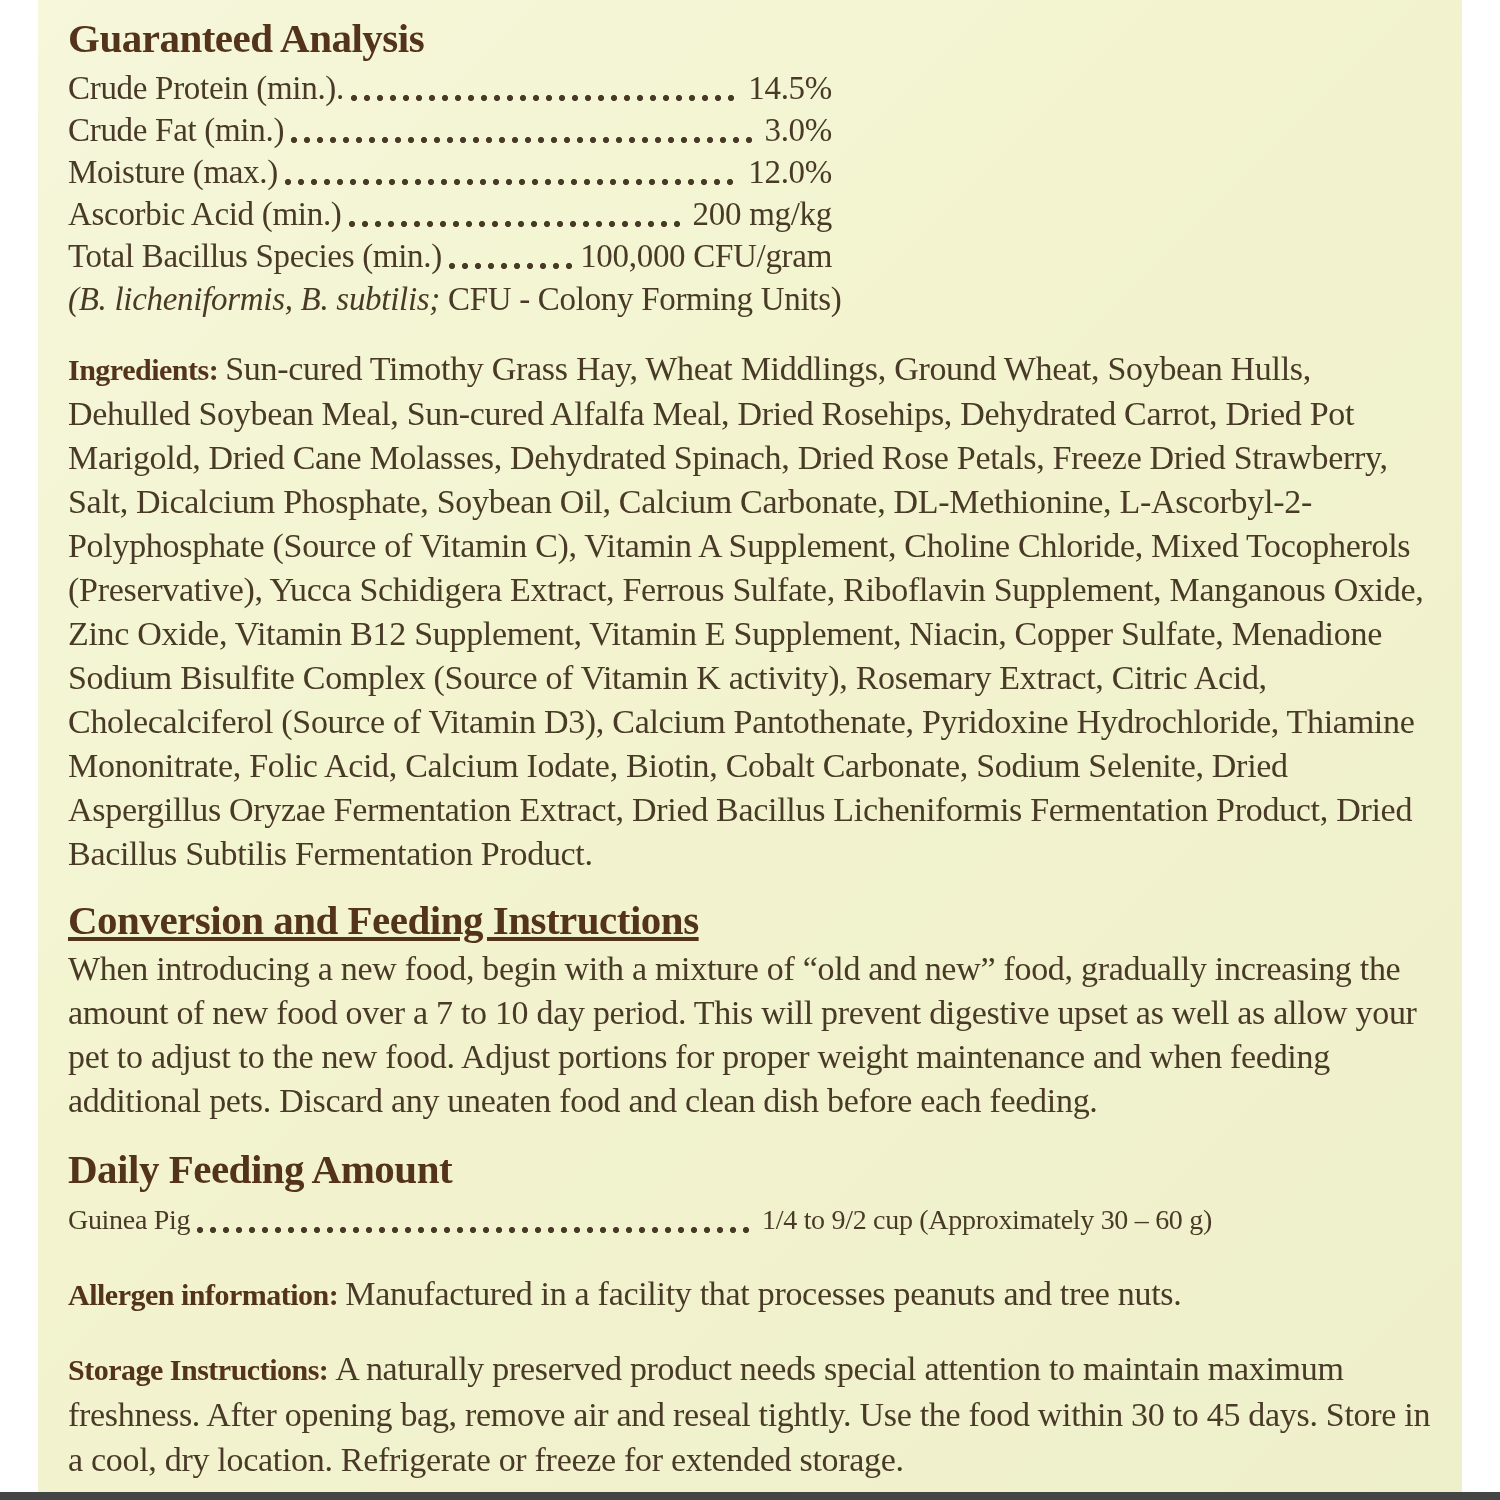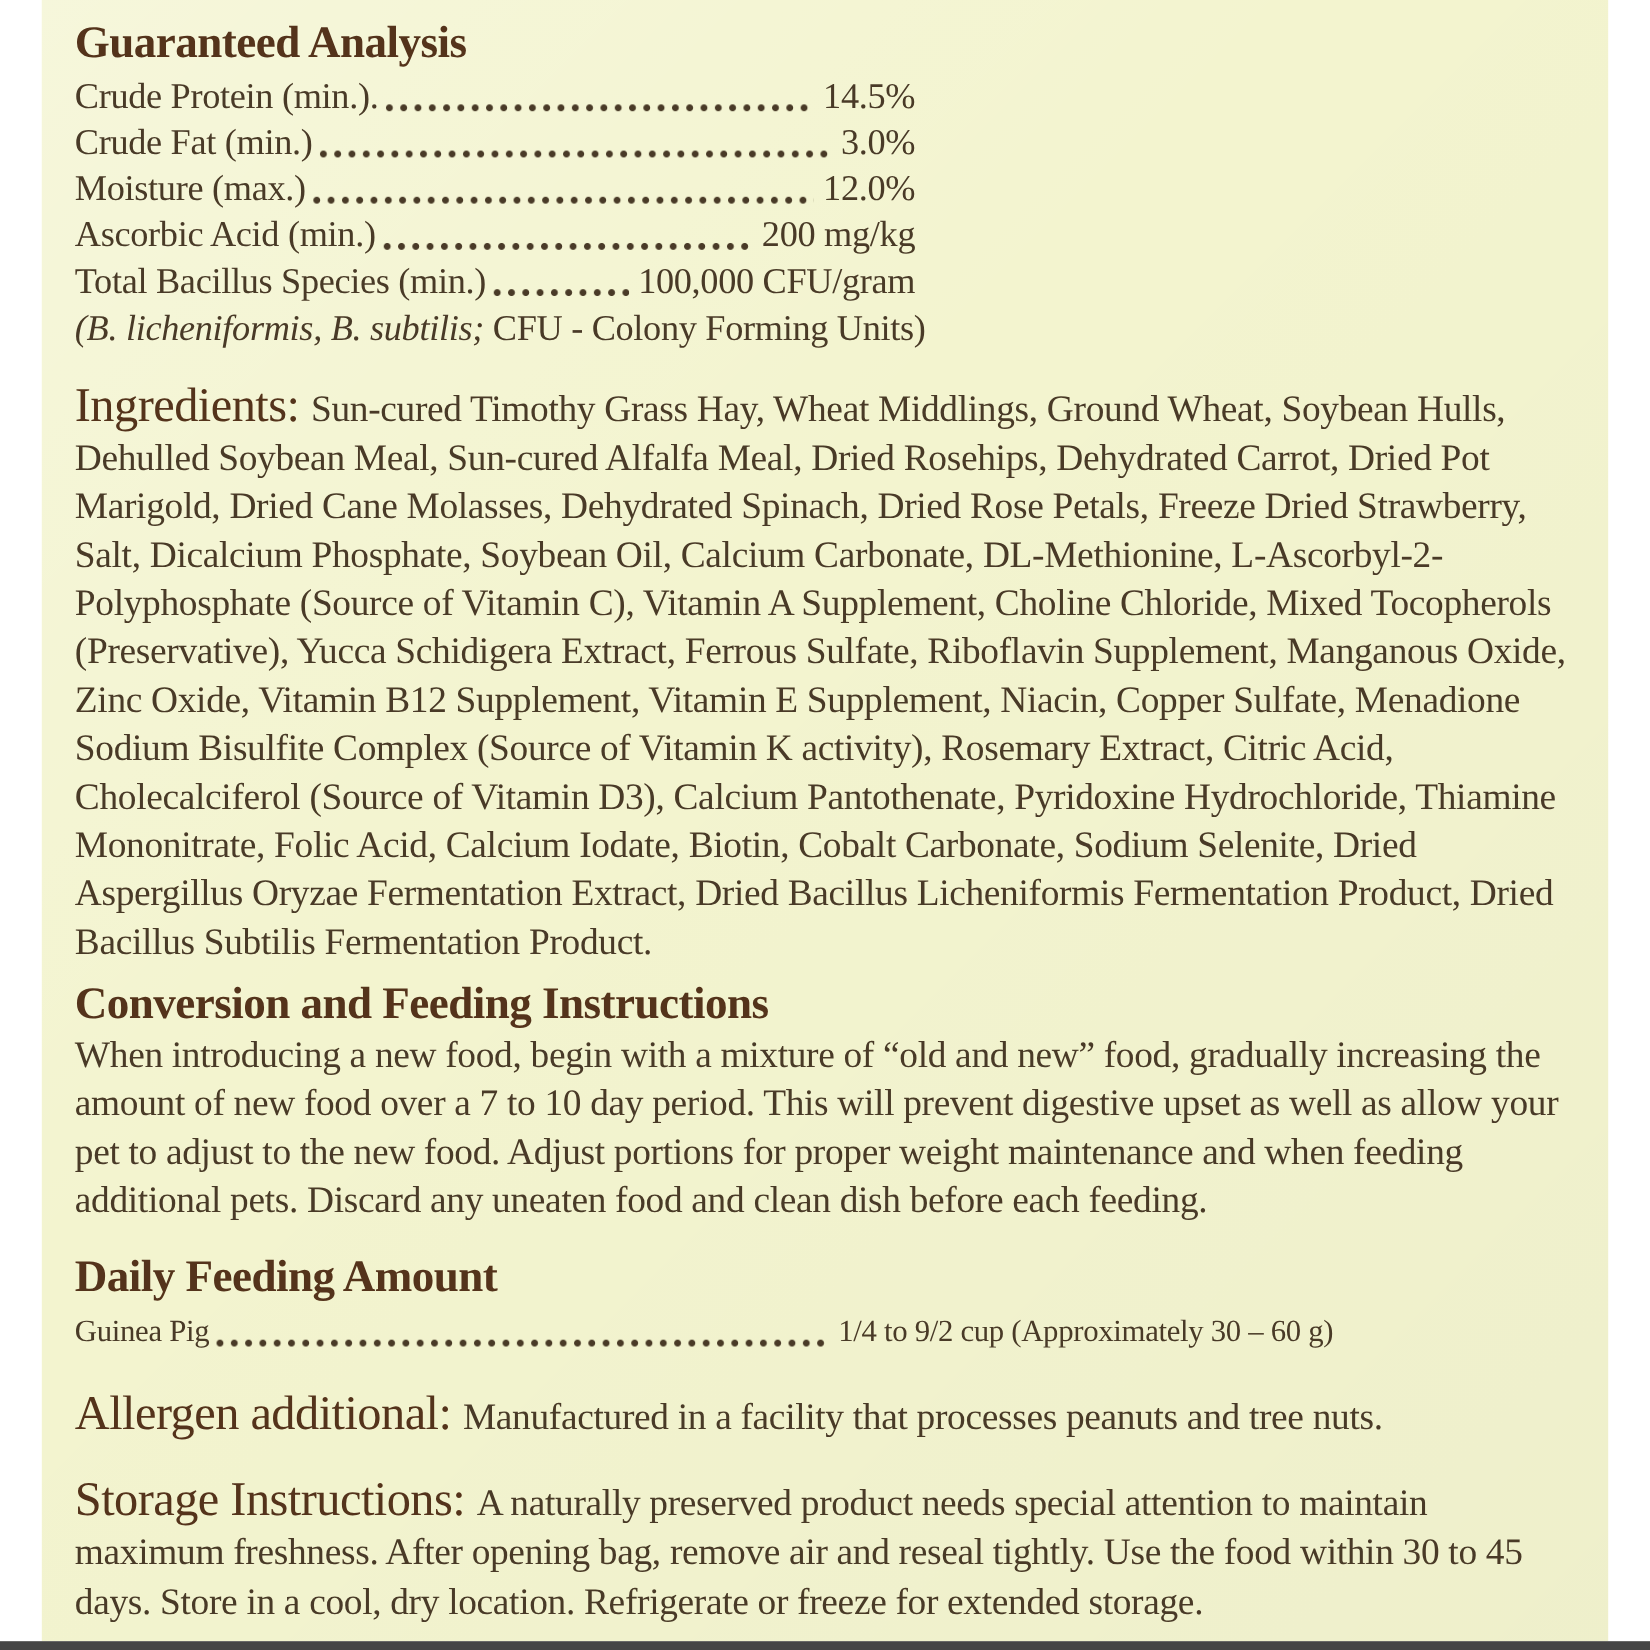--- a/index.html
+++ b/index.html
@@ -57,27 +57,27 @@
     background-repeat: repeat-x;
   }
   .ga-footnote { font-size: 33px; line-height: 44px; }
   .italic { font-style: italic; }
   .para {
     font-size: 34px;
     line-height: 44px;
     text-align: left;
   }
   .lead-in {
-    font-weight: 400;
-    font-size: 44px;
+    font-weight: 700;
+    font-size: 30px;
     color: var(--heading);
     letter-spacing: -0.5px;
   }
   .ingredients { margin-top: 26px; }
-  .conversion-title { margin-top: 10px; }
+  .conversion-title { margin-top: 22px; text-decoration: underline; }
   .conversion-text { margin-top: 4px; }
   .daily-title { margin-top: 24px; }
   .daily-row {
     display: flex;
     align-items: baseline;
     font-size: 28px;
     line-height: 42px;
     width: 1144px;
     margin-top: 7px;
     white-space: nowrap;
@@ -140,20 +140,20 @@
 
     <section>
       <h2 class="daily-title">Daily Feeding Amount</h2>
       <div class="daily-row">
         <span>Guinea Pig</span>
         <span class="leader"></span>
         <span>1/4 to 9/2 cup (Approximately 30 – 60 g)</span>
       </div>
     </section>
 
-    <p class="para allergen"><span class="lead-in">Allergen additional: </span><span>Manufactured in a facility that processes peanuts and tree nuts.</span></p>
+    <p class="para allergen"><span class="lead-in">Allergen information: </span><span>Manufactured in a facility that processes peanuts and tree nuts.</span></p>
 
     <p class="para storage"><span class="lead-in">Storage Instructions: </span><span>A naturally preserved product needs special attention to maintain maximum freshness. After opening bag, remove air and reseal tightly. Use the food within 30 to 45 days. Store in a cool, dry location. Refrigerate or freeze for extended storage.</span></p>
 
   </div>
 </div>
 
 <div class="bottom-bar"></div>
 
 </body></html>

